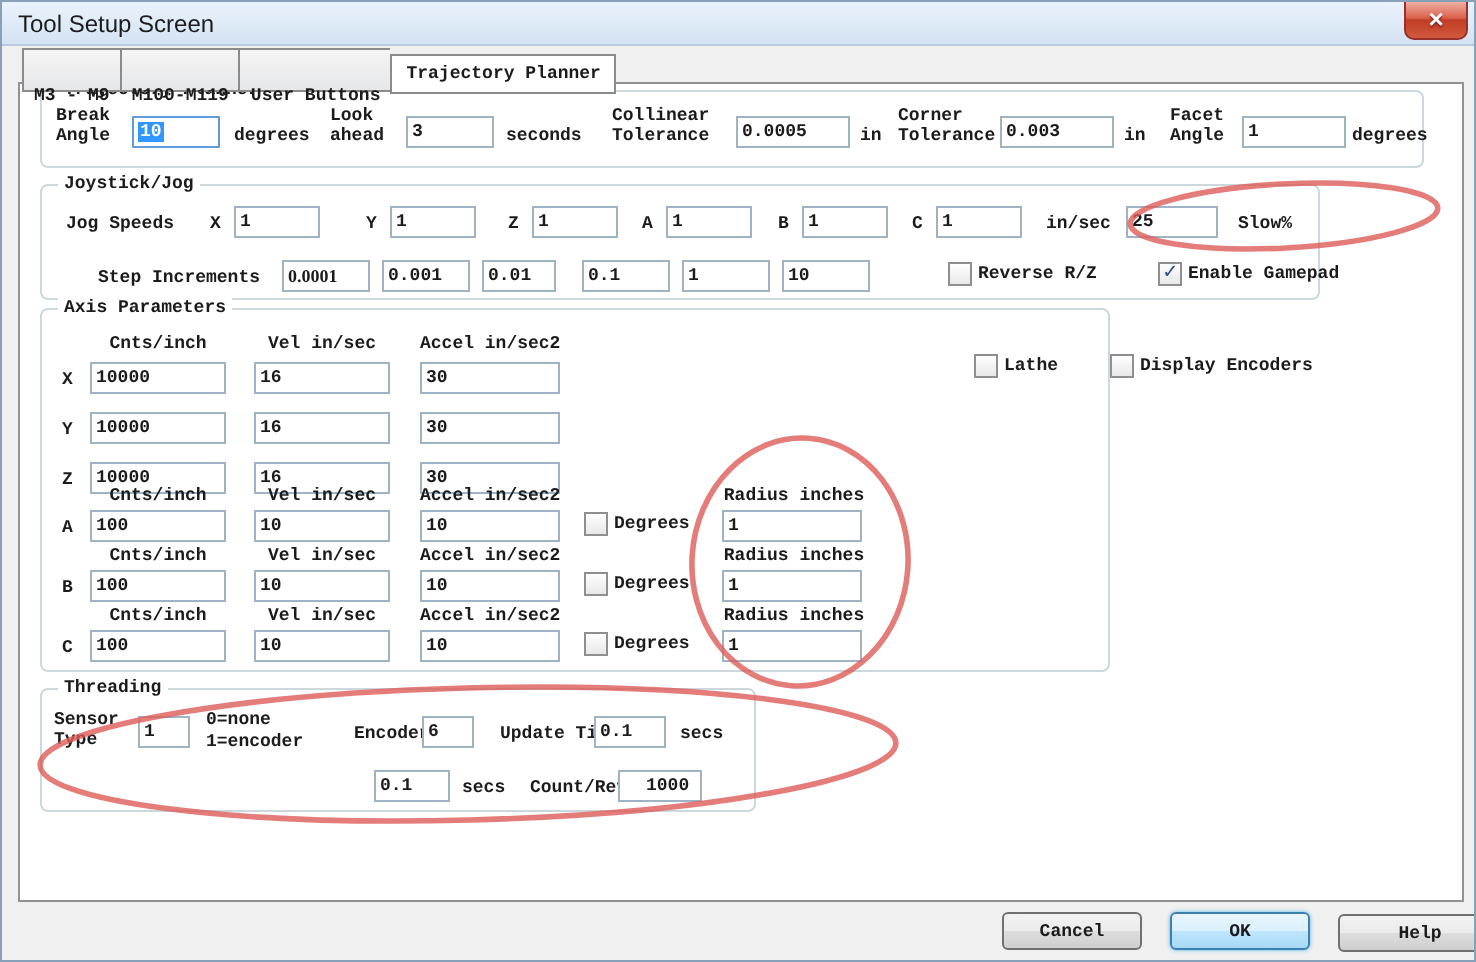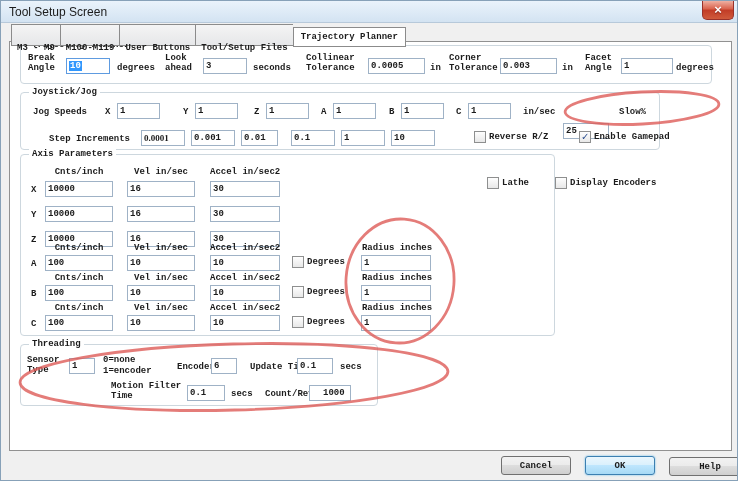--- a/index.html
+++ b/index.html
@@ -94,21 +94,20 @@
     <span class="title-text">Tool Setup Screen</span>
     <div class="close-btn">
       <span>×</span>
     </div>
   </div>
 
   <div class="tabstrip">
     <div class="tab">M3 - M9</div>
     <div class="tab">M100-M119</div>
     <div class="tab">User Buttons</div>
-    <div class="tab">Tool/Setup Files</div>
     <div class="tab active">Trajectory Planner</div>
   </div>
 
   <div class="pane">
 
     <div class="grp" style="left:10px;top:3px;width:692px;height:39px;">
       <span class="grp-label">Trajectory Planner</span>
 
       <span class="lbl" style="left:7px;top:7px;width:44px;">Break Angle</span>
       <div class="fld fld-sel" style="left:45px;top:12px;width:44px;"><span class="sel-text">10</span></div>
@@ -143,21 +142,21 @@
       <span class="unit" style="left:233px;top:14px;">Z</span>
       <input class="fld" style="left: 245px; top: 10px; width: 43px;" value="1">
       <span class="unit" style="left:300px;top:14px;">A</span>
       <input class="fld" style="left: 312px; top: 10px; width: 43px;" value="1">
       <span class="unit" style="left:368px;top:14px;">B</span>
       <input class="fld" style="left: 380px; top: 10px; width: 43px;" value="1">
       <span class="unit" style="left:435px;top:14px;">C</span>
       <input class="fld" style="left: 447px; top: 10px; width: 43px;" value="1">
 
       <span class="unit" style="left:502px;top:14px;">in/sec</span>
-      <input class="fld" style="left: 542px; top: 10px; width: 46px; margin-top: 20px;" value="25">
+      <input class="fld" style="left: 542px; top: 10px; width: 46px;" value="25">
       <span class="unit" style="left:598px;top:14px;">Slow%</span>
 
       <span class="unit" style="left:28px;top:41px;">Step Increments</span>
       <input class="fld" style="left: 120px; top: 37px; width: 44px; font-family: Liberation Serif, serif;" value="0.0001">
       <input class="fld" style="left: 170px; top: 37px; width: 44px;" value="0.001">
       <input class="fld" style="left: 220px; top: 37px; width: 37px;" value="0.01">
       <input class="fld" style="left: 270px; top: 37px; width: 44px;" value="0.1">
       <input class="fld" style="left: 320px; top: 37px; width: 44px;" value="1">
       <input class="fld" style="left: 370px; top: 37px; width: 44px;" value="10">
 
@@ -255,21 +254,20 @@
       <span class="unit" style="left:82px;top:10px;">0=none</span>
       <span class="unit" style="left:82px;top:21px;">1=encoder</span>
 
       <span class="unit" style="left:156px;top:17px;">Encoder</span>
       <input class="fld" style="left: 190px; top: 13px; width: 26px;" value="6">
 
       <span class="unit" style="left:229px;top:17px;">Update Time</span>
       <input class="fld" style="left: 276px; top: 13px; width: 36px;" value="0.1">
       <span class="unit" style="left:319px;top:17px;">secs</span>
 
-      <span class="lbl" style="left:90px;top:36px;width:74px;">Motion Filter Time</span>
       <input class="fld" style="left: 166px; top: 40px; width: 38px;" value="0.1">
       <span class="unit" style="left:210px;top:44px;">secs</span>
 
       <span class="unit" style="left:244px;top:44px;">Count/Rev</span>
       <input class="fld" style="left: 288px; top: 40px; width: 42px; padding-left: 13px;" value="1000">
     </div>
   </div>
 
   <button class="btn" style="left:500px;top:455px;width:70px;">Cancel</button>
   <button class="btn default" style="left:584px;top:455px;width:70px;">OK</button>

